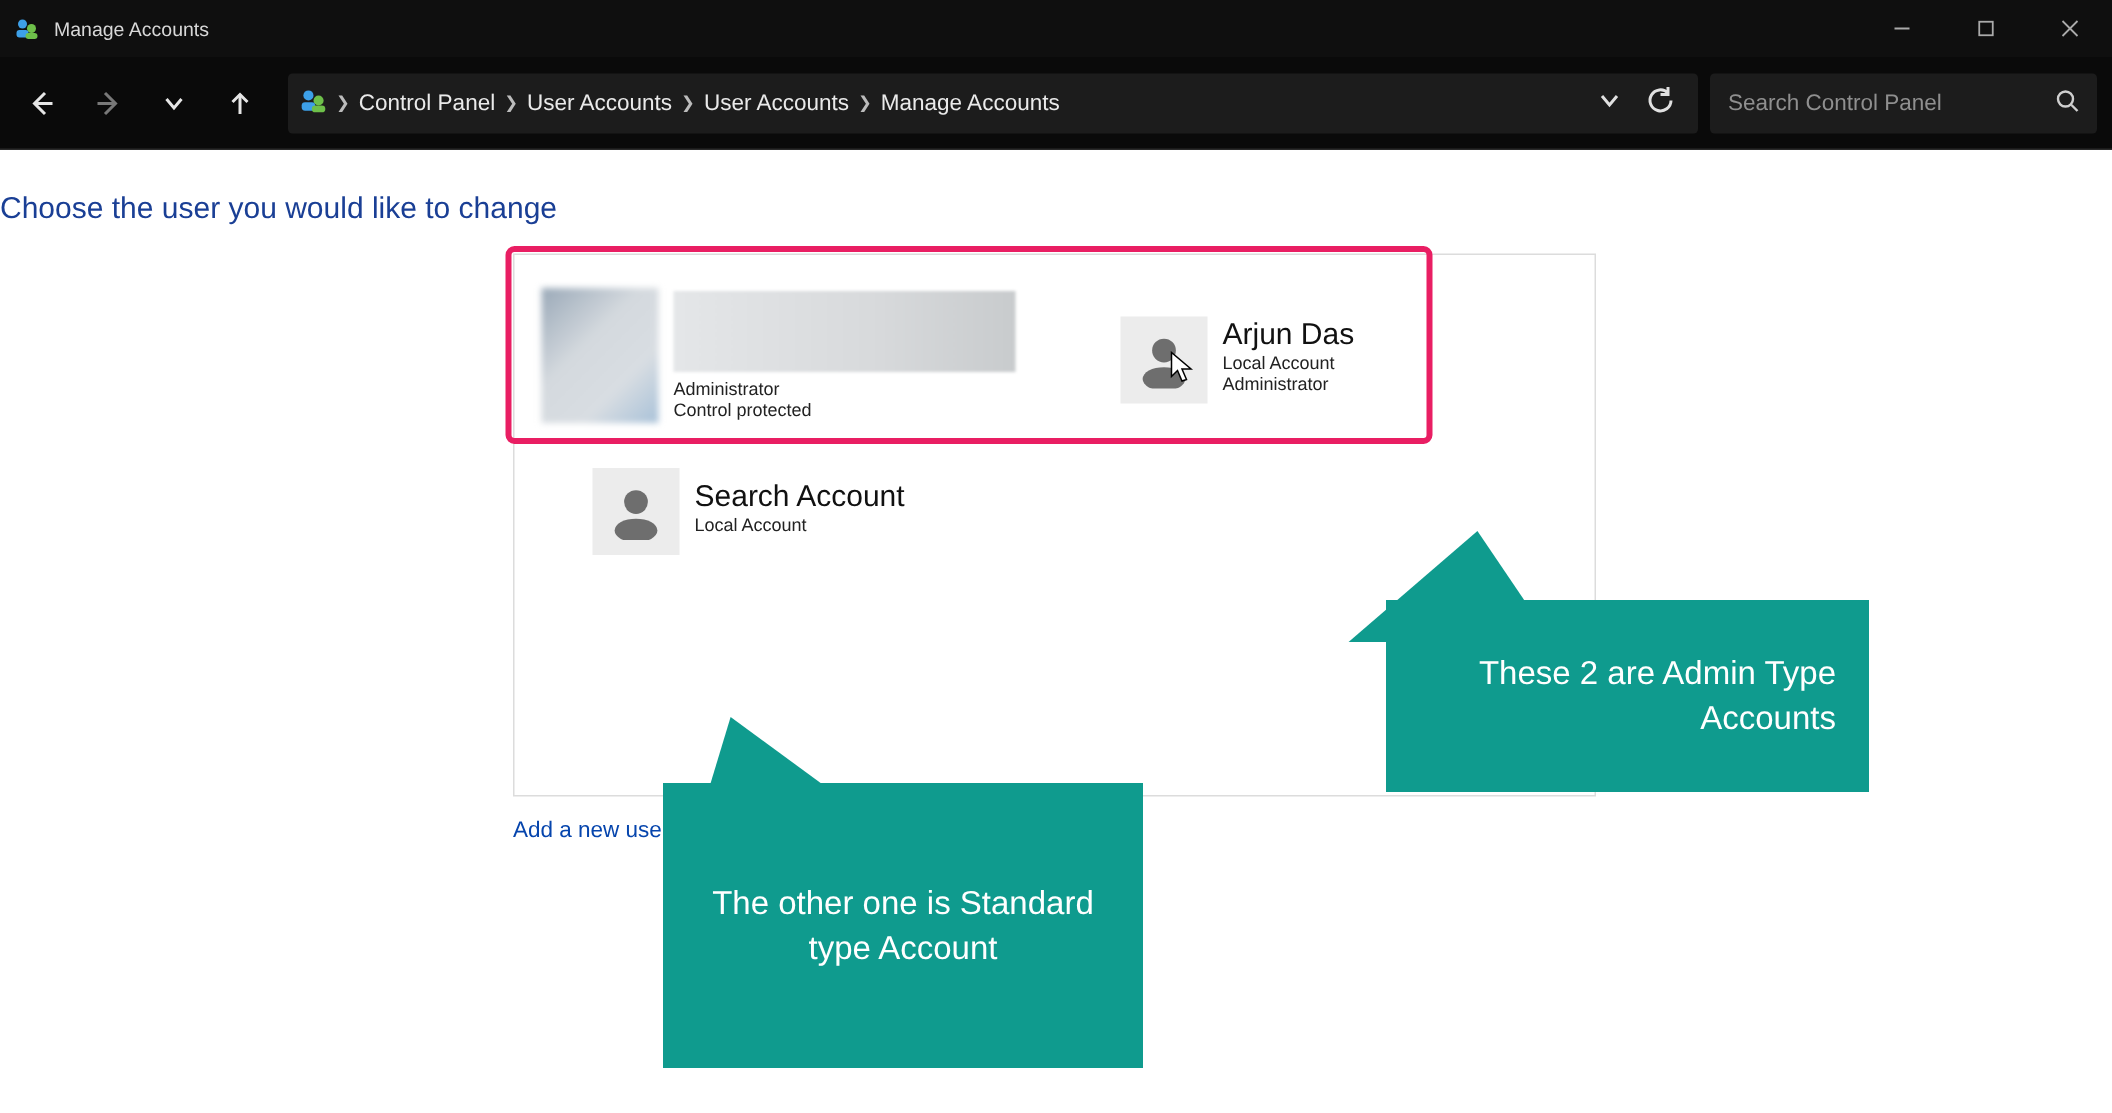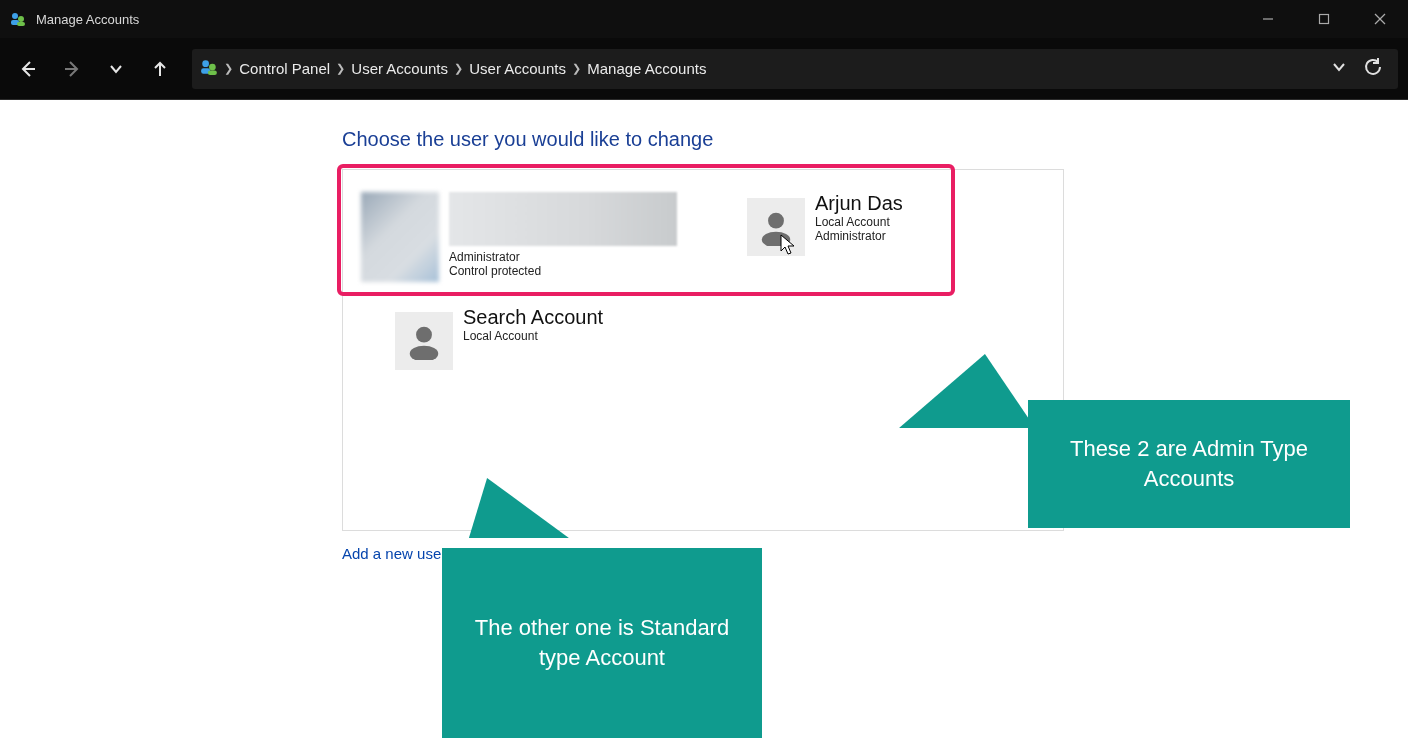--- a/index.html
+++ b/index.html
@@ -95,21 +95,20 @@
   .content {
     position: relative;
     padding: 28px 0 0 0;
     background: #ffffff;
     height: calc(100% - 100px);
   }
   .heading {
     color: #1a3f95;
     font-size: 20px;
     font-weight: 400;
-    margin-left: 342px;
     margin-bottom: 18px;
   }
   .accounts-box {
     margin-left: 342px;
     width: 722px;
     border: 1px solid #dcdcdc;
     padding: 22px 20px 160px 18px;
     position: relative;
   }
   .highlight-rect {
@@ -120,21 +119,21 @@
     border-radius: 6px;
     pointer-events: none;
   }
   .row {
     display: flex;
     gap: 70px;
   }
   .account {
     display:flex;
     gap: 10px;
-    align-items:flex-start;
+    align-items:center;
     cursor: pointer;
   }
   .avatar-blur {
     width: 78px; height: 90px;
     background: linear-gradient(135deg,#9aa9b8 0%, #d4d9de 40%, #d8dde2 70%, #a8c1d8 100%);
     filter: blur(2px);
   }
   .name-redacted {
     width: 228px; height: 54px;
     background: linear-gradient(90deg,#e4e6e8 0%, #d7d9db 60%, #c8cbcd 100%);
@@ -169,31 +168,31 @@
   .callout {
     position:absolute;
     background:#0f9b8e;
     color:#fff;
     font-size: 22px;
     display:flex; align-items:center; justify-content:center;
     text-align:center;
     padding: 10px 22px;
     line-height: 1.35;
   }
-  .callout1 { left: 1028px; top: 300px; width: 322px; height: 128px; }
+  .callout1 { left: 924px; top: 300px; width: 322px; height: 128px; text-align: right; }
   .callout1-tail {
     position:absolute;
     left: 914px; top: 254px;
     width: 0; height: 0;
     border-left: 56px solid transparent;
     border-right: 80px solid transparent;
     border-bottom: 74px solid #0f9b8e;
     transform: skewX(-22deg);
   }
-  .callout2 { left: 442px; top: 448px; width: 320px; height: 190px; }
+  .callout2 { left: 442px; top: 422px; width: 320px; height: 190px; }
   .callout2-tail {
     position:absolute;
     left: 458px; top: 378px;
     width: 0; height: 0;
     border-left: 40px solid transparent;
     border-right: 60px solid transparent;
     border-bottom: 60px solid #0f9b8e;
     transform: skewX(20deg);
   }
   .cursor {
@@ -285,20 +284,29 @@
       </span>
       <span>
         <svg width="18" height="18" viewBox="0 0 18 18" fill="none" stroke="#e0e0e0" stroke-width="2">
             <path d="M14 4 A7 7 0 1 0 16 9"></path>
             <polyline points="14,0 14,5 9,5" fill="none"></polyline>
           </svg>
       </span>
     </div>
   </div>
 
+  <div class="searchbox">
+    <input placeholder="Search Control Panel" style="">
+    <span class="sicon">
+      <svg width="16" height="16" viewBox="0 0 16 16" fill="none" stroke="#cfcfcf" stroke-width="1.6">
+          <circle cx="7" cy="7" r="5"></circle>
+          <line x1="11" y1="11" x2="15" y2="15"></line>
+        </svg>
+    </span>
+  </div>
 </div>
 
 <div class="content">
   <div class="heading">Choose the user you would like to change</div>
 
   <div class="accounts-box">
     <div class="highlight-rect"></div>
 
     <div class="row">
 

